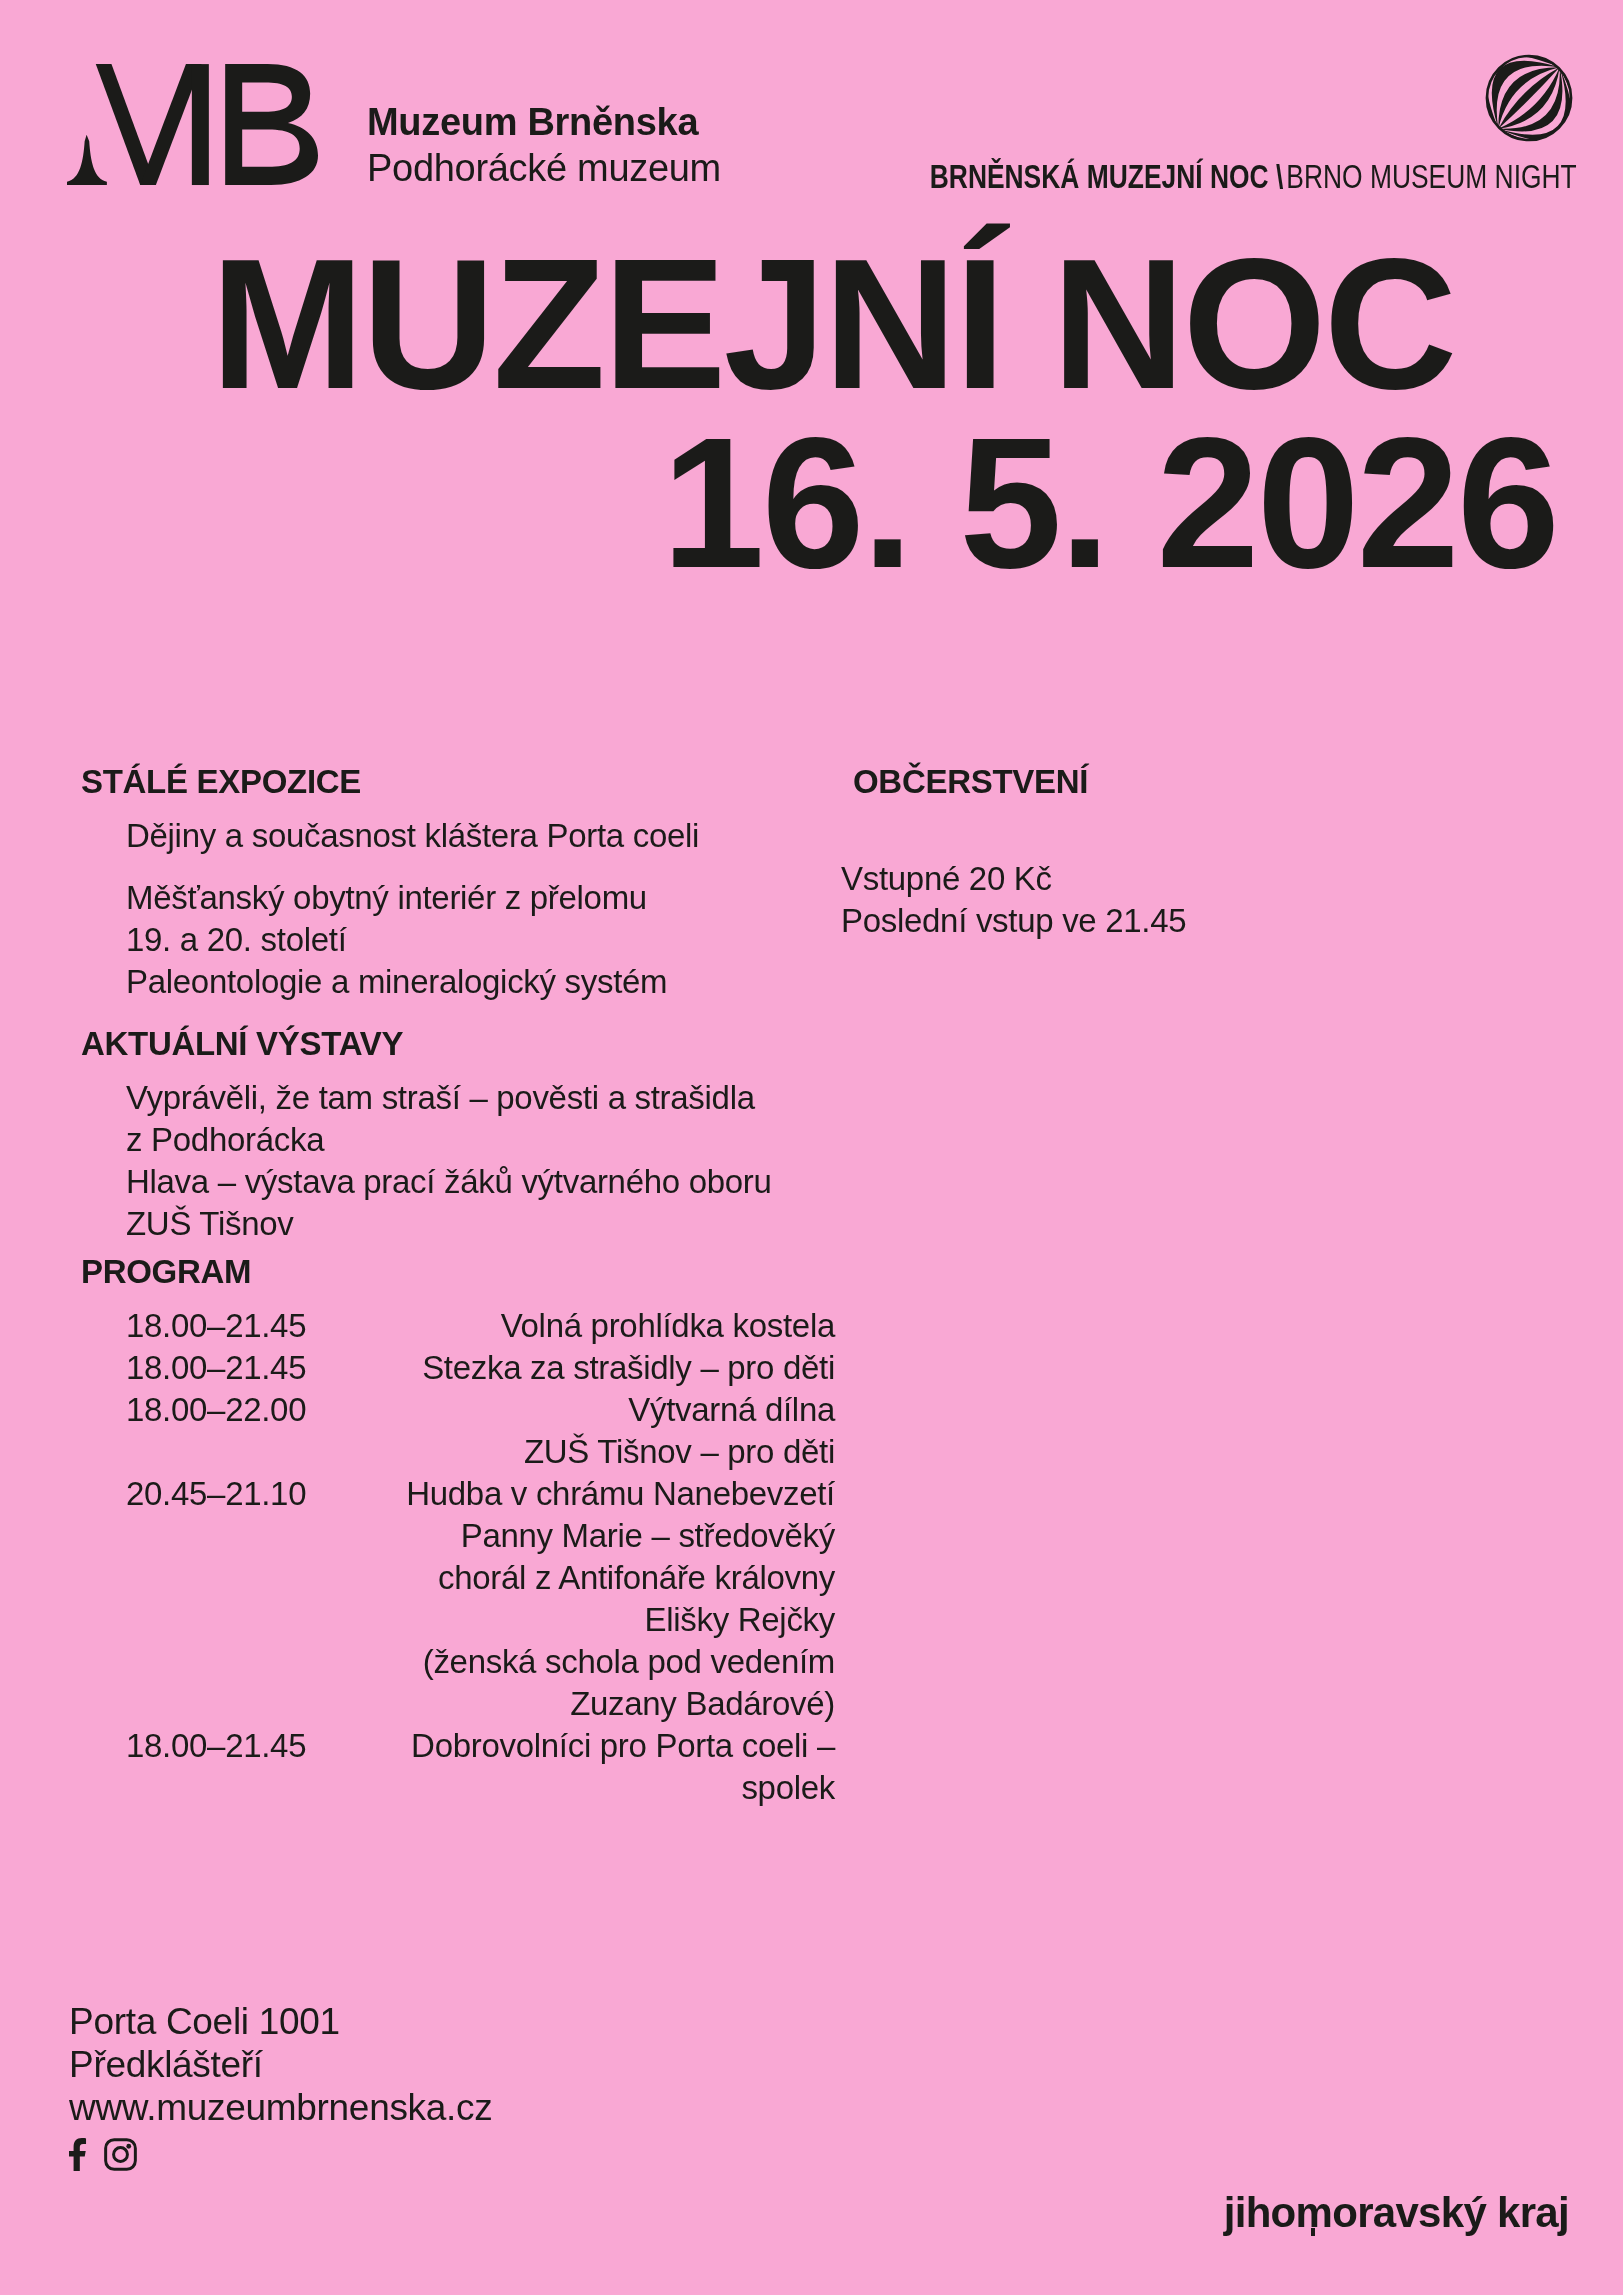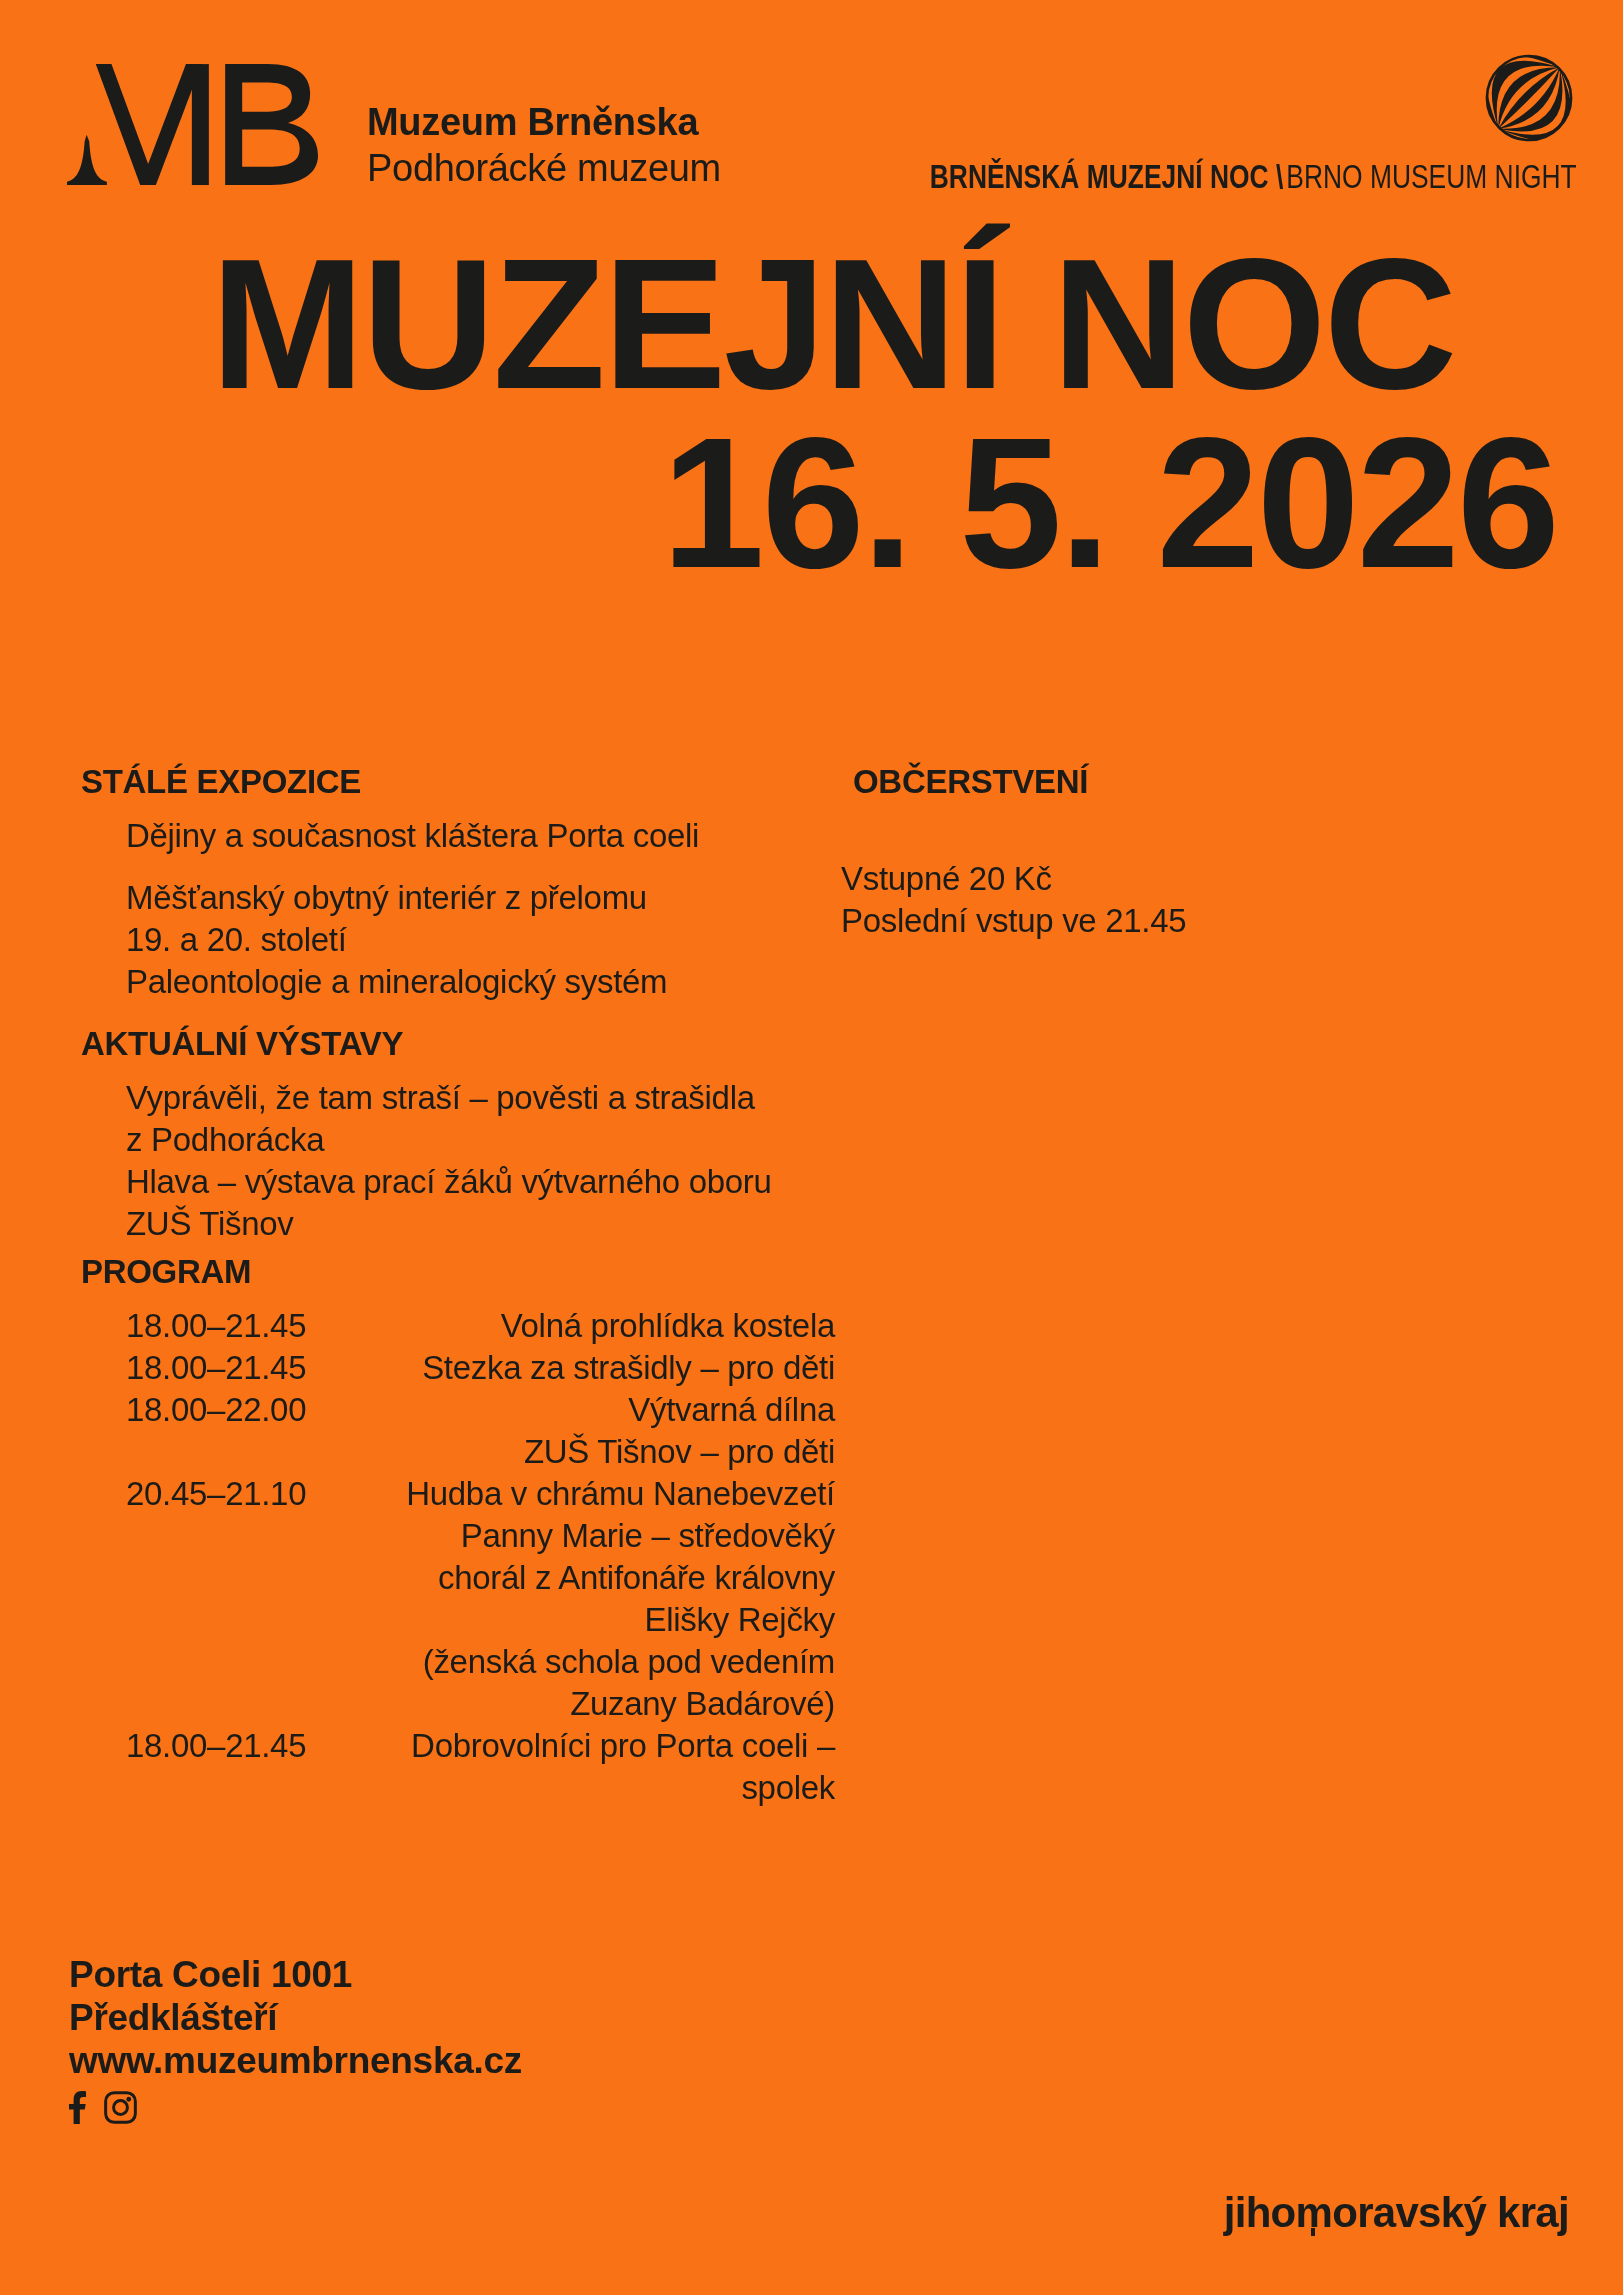--- a/index.html
+++ b/index.html
@@ -1,18 +1,18 @@
 <!DOCTYPE html>
 <html style="font-size:10.5px"><head>
 <meta charset="utf-8">
 <style>
   html,body { margin:0; padding:0; background:#888; }
   .page {
     position:relative; width:1623px; height:2295px; margin:0 auto;
-    background:#f97316; color:#1b1b19;
+    background:#f9a8d4; color:#1b1b19;
     font-family:"Liberation Sans", sans-serif; overflow:hidden;
   }
   .page * { box-sizing:border-box; }
 
   
   .mb-logo { position:absolute; left:67px; top:62px; width:251px; height:131px; }
   .org-block { position:absolute; left:367px; top:99px; line-height:46px; font-size:38px; letter-spacing:-0.3px; }
   .org-name   { font-weight:bold; }
   .event-line {
     position:absolute; right:46px; top:158px; font-size:33px; white-space:nowrap;
@@ -43,22 +43,22 @@
   .sec-gap-sm{ margin-top:6.5px; }
   .line { white-space:nowrap; }
 
   .prow  { display:flex; white-space:nowrap;justify-content:space-between; }
   .ptime { width:236px; flex:none; }
 
   .vstupne { margin-top:55px; }
 
   
   .footer-address {
-    position:absolute; left:69px; top:1953px;
-    font-size:37px; line-height:43px; font-weight:bold; letter-spacing:-0.3px;
+    position:absolute; left:69px; top:2000px;
+    font-size:37px; line-height:43px; font-weight:normal; letter-spacing:-0.3px;
   }
   .social-row { margin-top:9.2px; display:flex; align-items:flex-end; gap:17px; height:33px; }
   .partner {
     position:absolute; right:54px; top:2189px;
     font-size:42px; font-weight:bold; letter-spacing:-0.7px; white-space:nowrap;
   }
   .m-desc { position:relative; display:inline-block; }
   .m-desc::after {
     content:""; position:absolute; left:0.36em; bottom:0.02em;
     width:0.1em; height:0.2em; background:currentColor;

